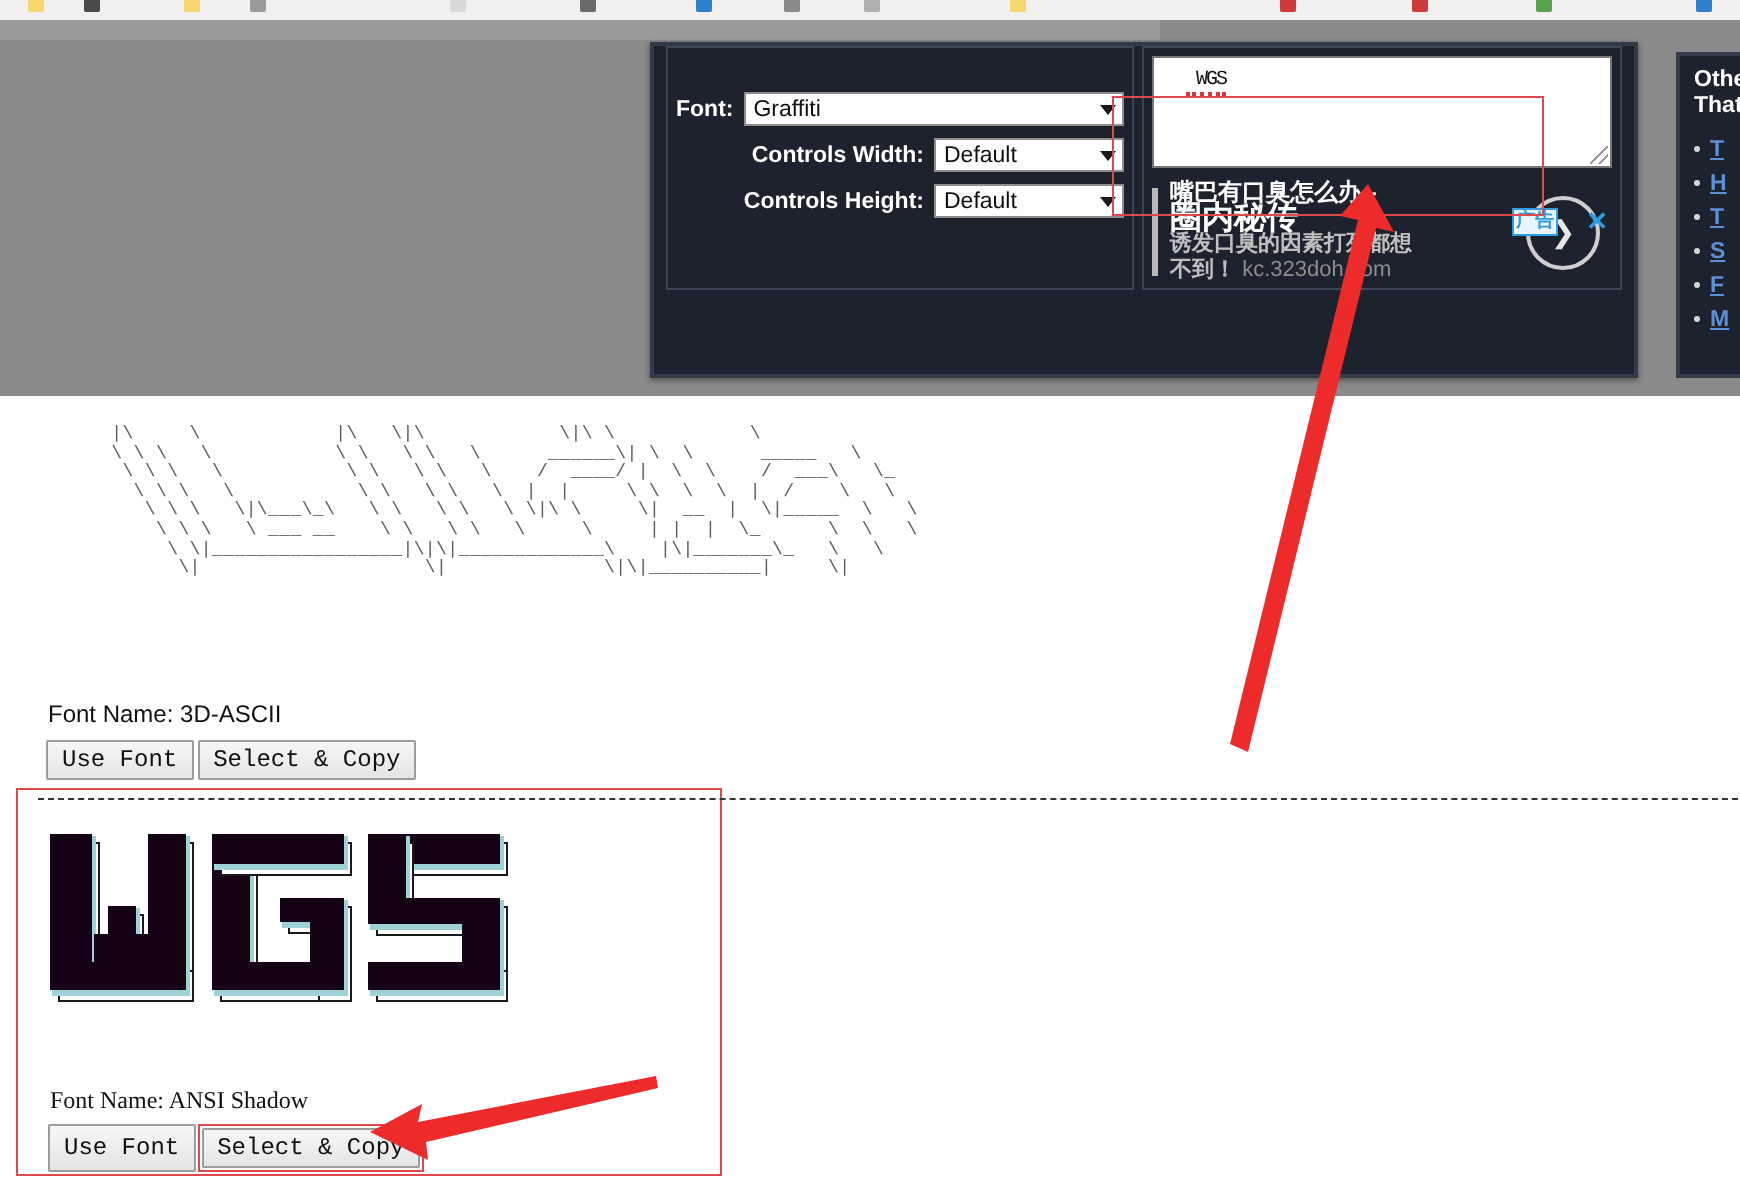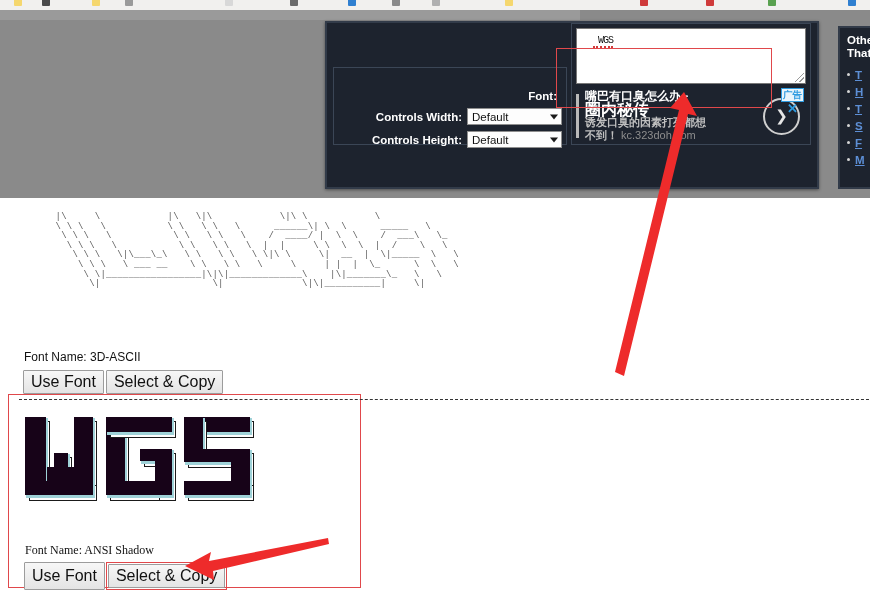--- a/index.html
+++ b/index.html
@@ -43,21 +43,21 @@
   }
   #mc-title{
     color:#ffffff;font-weight:bold;font-size:12.5px;
     text-align:center;padding:6px 0 6px 0;letter-spacing:.1px;
   }
   #mc-body{
     display:flex;margin:0 6px 6px 6px;height:122px;
   }
   #mc-left{
     width:234px;border:1px solid #3b4656;background:#1d232e;
-    box-sizing:border-box;padding:22px 4px 4px 4px;margin-top:44px;
+    box-sizing:border-box;padding:22px 4px 4px 4px;
   }
   #mc-right{
     flex:1;border:1px solid #3b4656;background:#1d232e;margin-left:4px;
     box-sizing:border-box;padding:4px;position:relative;
   }
   .ctrl-row{display:flex;align-items:center;justify-content:flex-end;margin-bottom:6px;}
   .ctrl-label{color:#ffffff;font-size:11.5px;font-weight:bold;margin-right:5px;white-space:nowrap;}
   .sel{
     position:relative;background:#fdfdfd;border:1px solid #8e8e8e;
     height:17px;font-size:11.5px;color:#111;
@@ -107,21 +107,21 @@
   .ad-l1{font-size:12px;font-weight:bold;color:#ffffff;white-space:nowrap;}
   .ad-l2{font-size:16px;font-weight:bold;color:#ffffff;}
   .ad-l3{font-size:11px;color:#bfbfbf;font-weight:bold;white-space:nowrap;}
   .ad-l4{font-size:11px;color:#bfbfbf;font-weight:bold;white-space:nowrap;}
   .ad-url{color:#8d8d8d;font-weight:normal;}
   #ad-go{
     width:33px;height:33px;border-radius:50%;border:2px solid #cfcfcf;
     display:flex;align-items:center;justify-content:center;
     color:#e6e6e6;font-size:15px;flex:0 0 auto;margin:0 6px;
   }
-  #ad-tags{position:absolute;right:2px;top:0px;display:flex;align-items:center;gap:1px;flex-direction:column;}
+  #ad-tags{position:absolute;right:2px;top:16px;display:flex;align-items:center;gap:14px;}
   #ad-label{
     border:1px solid #2f9be0;color:#2f9be0;font-size:9.5px;
     padding:0 1px;line-height:12px;background:#e9f4fb;font-weight:bold;
   }
   #ad-close{color:#2f9be0;font-size:13px;line-height:12px;font-weight:bold;}
 
   
   #other-panel{
     position:absolute;left:838px;top:26px;width:42px;height:163px;
     background:#1d232e;border:2px solid #323b49;border-right:none;
@@ -142,22 +142,22 @@
   .art{
     font-family:"Liberation Mono",monospace;
     font-size:9px;line-height:9.6px;color:#5d5d5d;
     white-space:pre;letter-spacing:.2px;
   }
   #art-3d{position:absolute;left:22px;top:6px;}
   #fontname-3d{position:absolute;left:24px;top:152px;font-size:12px;color:#111;}
   #btns-3d{position:absolute;left:23px;top:172px;display:flex;}
   .res-btn{
     background:linear-gradient(#f7f7f7,#e4e4e4);border:1px solid #9c9c9c;
-    font-size:16px;color:#111;padding:2px 7px;cursor:pointer;border-radius:1px;
-    font-family:Liberation Sans, sans-serif;
+    font-size:12px;color:#111;padding:2px 7px;cursor:pointer;border-radius:1px;
+    font-family:Liberation Mono, monospace;
     text-align:right;
   }
   .res-btn + .res-btn{margin-left:2px;}
 
   
   #ansi-block{
     position:absolute;left:8px;top:196px;width:353px;height:194px;
     border:1px solid #e0484b;box-sizing:border-box;background:#fff;
   }
   #ansi-dash{
@@ -235,20 +235,24 @@
 
 <div id="page-backdrop"></div>
 <div id="backdrop-hiline"></div>
 
 <div id="main-controls">
   <div id="mc-body">
 
     <div id="mc-left">
       <div class="ctrl-row">
         <span class="ctrl-label">Font:</span>
+        <div class="sel" id="sel-font">
+          <span>Graffiti</span>
+          <span class="caret"></span>
+        </div>
       </div>
       <div class="ctrl-row">
         <span class="ctrl-label">Controls Width:</span>
         <div class="sel" id="sel-width">
           <span>Default</span>
           <span class="caret"></span>
         </div>
       </div>
       <div class="ctrl-row">
         <span class="ctrl-label">Controls Height:</span>

